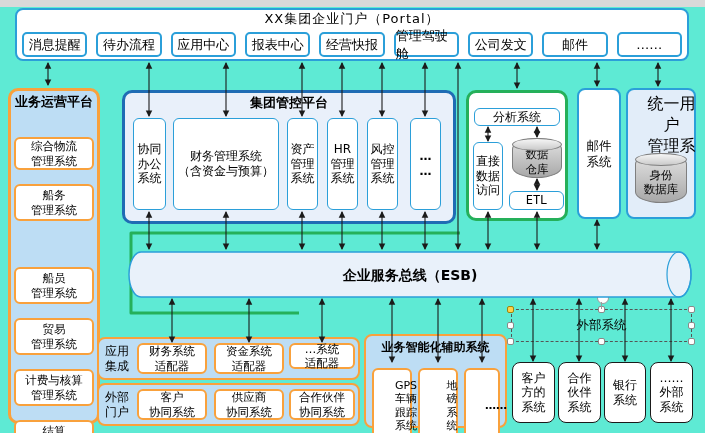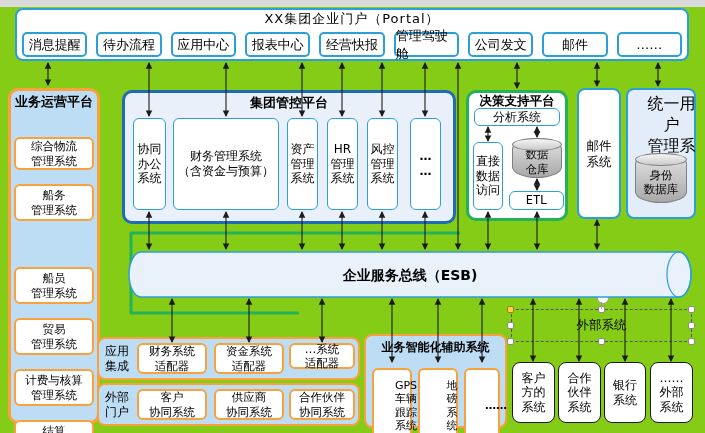--- a/index.html
+++ b/index.html
@@ -1,16 +1,16 @@
 <!DOCTYPE html>
 <html style="--blue: #2B9FD9; --darkblue: #1F6CB4; --orange: #F9A13C; --green: #25B05A; --lightblue: #BDDDF4; --panel: #E9F0FA; --userfill: #E2EDF9; --graytop: #D9D9D9;"><head>
 <meta charset="utf-8">
 <style>
   html,body{margin:0;padding:0;background:#fff;}
-  .stage{position:relative;width:705px;height:433px;background:#84cc16;overflow:hidden;
+  .stage{position:relative;width:705px;height:433px;background:#5eead4;overflow:hidden;
          font-family:"DejaVu Sans",sans-serif;color:#000;}
   .abs{position:absolute;box-sizing:border-box;}
   .cbox{display:flex;align-items:center;justify-content:center;text-align:center;
         white-space:pre-line;line-height:1.22;background:#fff;border-radius:6px;}
   .topstrip{left:0;top:0;width:705px;height:7px;background:var(--graytop);}
   
   .portal{left:15px;top:8px;width:674px;height:53px;border:2px solid var(--blue);border-radius:8px;background:#fff;}
   .portal-title{left:15px;top:10px;width:674px;text-align:center;font-size:13px;letter-spacing:1px;}
   .btnrow{left:20px;top:32px;width:664px;height:25px;display:flex;gap:9px;padding:0 2px;}
   .pbtn{flex:1;border:2px solid var(--blue);border-radius:5px;background:#fff;display:flex;
@@ -115,21 +115,20 @@
   <div class="abs cbox gbox" style="left:327px;width:31px;">HR
 管理
 系统</div>
   <div class="abs cbox gbox" style="left:367px;width:31px;">风控
 管理
 系统</div>
   <div class="abs cbox gbox" style="left:410px;width:31px;font-weight:bold;">…
 …</div>
 
   <div class="abs decision"></div>
-  <div class="abs" style="left:466px;top:93px;width:102px;text-align:center;font-weight:bold;font-size:12.5px;">决策支持平台</div>
   <div class="abs cbox dbox" style="left:474px;top:108px;width:86px;height:18px;">分析系统</div>
   <div class="abs cbox dbox" style="left:473px;top:142px;width:30px;height:68px;">直接
 数据
 访问</div>
   <div class="abs cyl" style="left:512px;top:138px;width:50px;height:40px;padding-top:7px;">数据
 仓库</div>
   <div class="abs cbox dbox" style="left:509px;top:191px;width:55px;height:19px;font-family:'DejaVu Sans Mono',monospace;">ETL</div>
 
   <div class="abs cbox mailbox">邮件
 系统</div>

